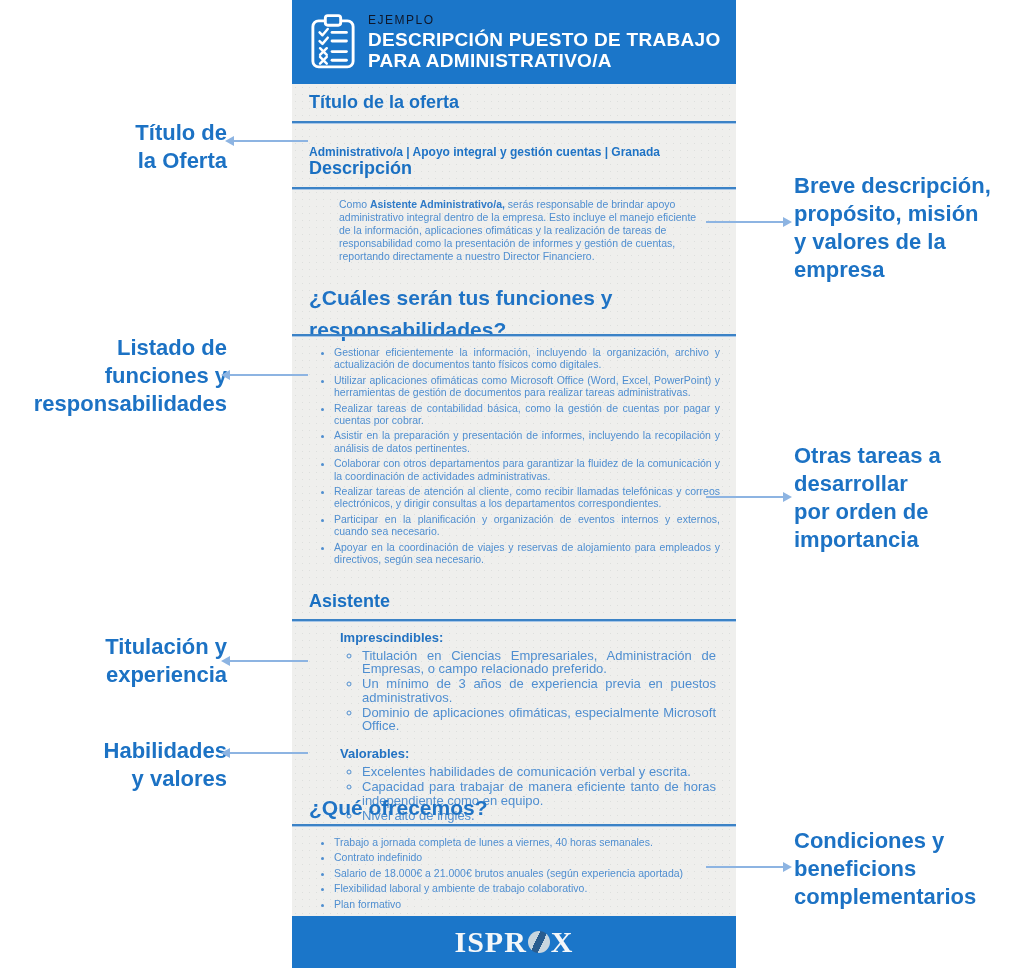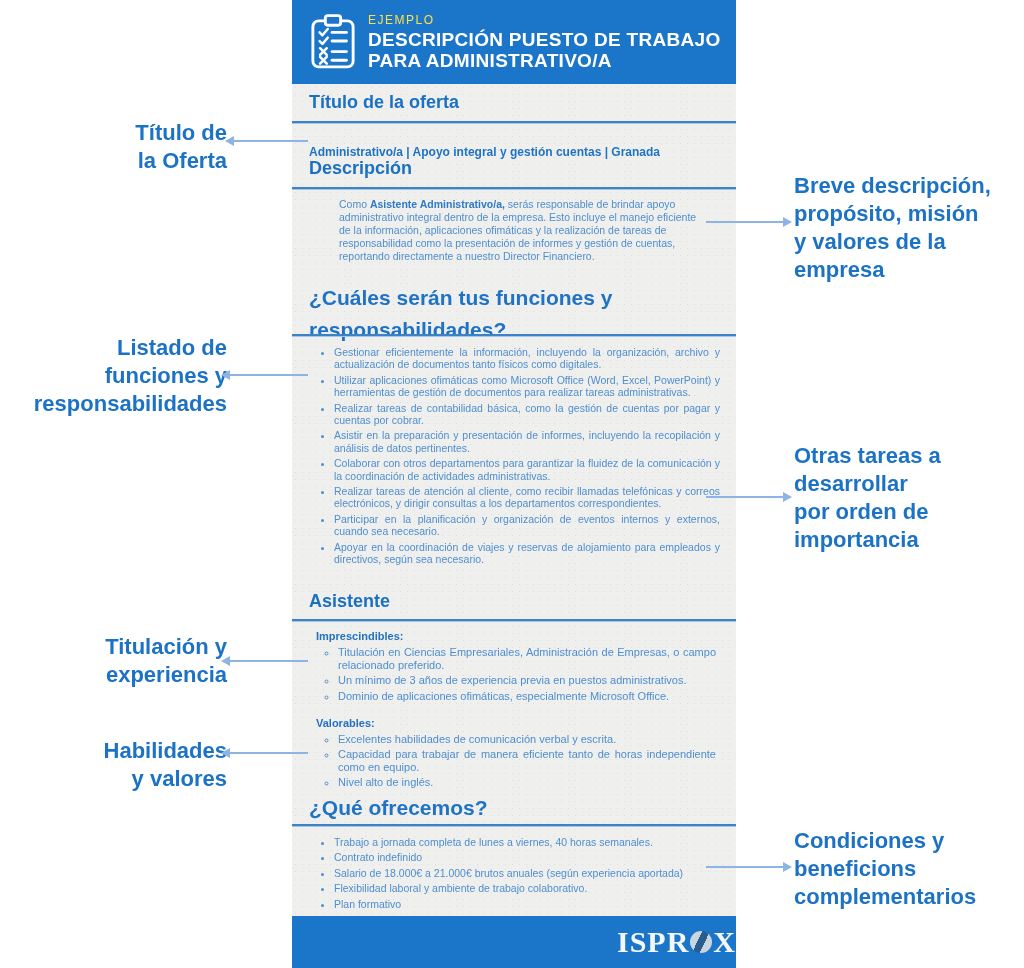--- a/index.html
+++ b/index.html
@@ -16,47 +16,47 @@
     background-color:#efefed;
     background-image:radial-gradient(#dddfdd 0.7px, transparent 0.7px);
     background-size:7px 7px;
   }
   .doc-header {
     position:absolute; left:0; top:0; right:0; height:84px;
     background:#1b76c9; display:flex; align-items:center; padding:0 14px 0 18px;
   }
   .clipboard { flex:0 0 auto; width:46px; height:56px; margin-right:12px; }
   .header-text { color:#ffffff; }
-  .eyebrow { font-size:12px; letter-spacing:1.5px; color:#fde047; margin-bottom:2px; }
+  .eyebrow { font-size:12px; letter-spacing:1.5px; color:#0f172a; margin-bottom:2px; }
   .header-title { font-size:19px; font-weight:bold; line-height:21px; white-space:pre-line; letter-spacing:0.3px; }
 
   .h-small { position:absolute; left:17px; right:14px; font-size:18px; font-weight:bold; color:#1a70c2; }
   .h-big   { position:absolute; left:17px; right:14px; font-size:21px; font-weight:bold; color:#1f73c5; line-height:32px; }
   .rule { position:absolute; left:0; right:0; height:2px; border-top:2px solid #3b82c6; border-bottom:1px solid #a6c6e8; }
 
   .job-title { position:absolute; left:17px; right:10px; font-size:12px; font-weight:bold; color:#1f73c5;margin-top:12px; }
 
   .para { position:absolute; left:19px; right:32px; font-size:10.5px; line-height:13px; color:#4f8ed0;margin-left:28px; }
   .para strong { color:#2e7ac8; }
 
   ul.bullets {
     position:absolute; left:22px; right:16px; list-style:disc; padding-left:20px;
     font-size:10.5px; line-height:12.4px; color:#4f8ed0; text-align:justify;
   }
   ul.bullets li { margin-bottom:3px; }
   ul.plain { text-align:left; }
 
-  .req-block { position:absolute; left:24px; right:20px; font-size:11px; color:#4f8ed0; }
+  .req-block { position:absolute; left:48px; right:20px; font-size:13px; color:#4f8ed0; }
   .req-label { font-weight:bold; color:#2272c2; margin-bottom:4px; }
   ul.circles { list-style:circle; padding-left:22px; line-height:13.2px; text-align:justify; margin-bottom:12px; }
   ul.circles li { margin-bottom:2px; }
 
   .doc-footer {
     position:absolute; left:0; right:0; top:916px; height:52px;
-    background:#1b76c9; display:flex; align-items:center; justify-content:flex-end;
+    background:#1b76c9; display:flex; align-items:center; justify-content:center;
   }
   .logo { font-family:"Liberation Serif", serif; font-weight:bold; font-size:30px; color:#f4f7f9; letter-spacing:1px; display:flex; align-items:center; }
   .logo-o {
     display:inline-block; width:22px; height:22px; border-radius:50%; margin:0 1px;
     background:linear-gradient(115deg,#c9d6df 38%,#2a5d8f 38%,#2a5d8f 62%,#c9d6df 62%);
   }
 
   
   .callout {
     position:absolute; font-size:22px; font-weight:bold; color:#1c72c4;

